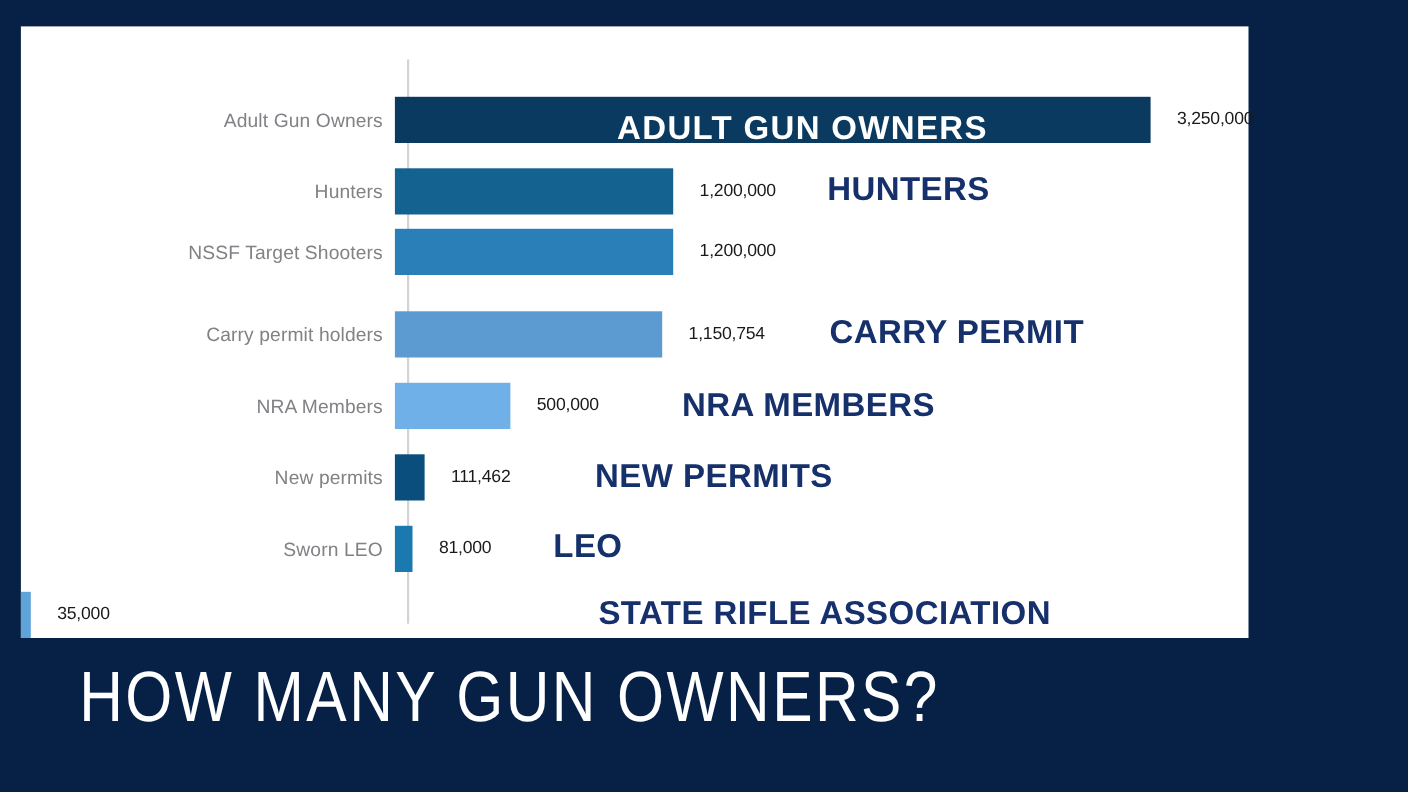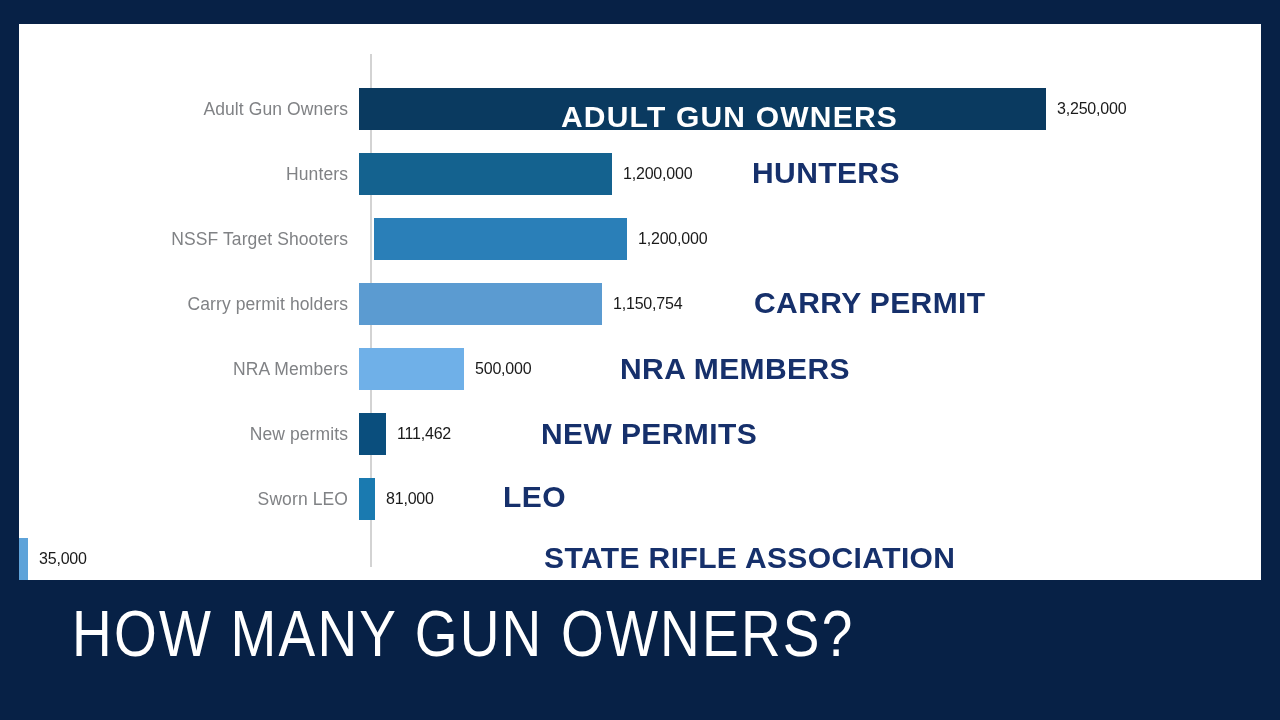--- a/index.html
+++ b/index.html
@@ -19,21 +19,21 @@
     width: 1280px;
     height: 720px;
     background: #072146;
   }
 
   
   #chart-panel {
     position: absolute;
     left: 19px;
     top: 24px;
-    width: 1242px;
+    width: 1116px;
     height: 556px;
     background: #ffffff;
   }
 
   
   #axis-line {
     position: absolute;
     left: 351px;
     top: 30px;
     width: 2px;
@@ -73,21 +73,21 @@
     height: 42px;
     flex: 0 0 auto;
   }
 
   .bar-value {
     color: #1a1a1a;
     font-family: "Liberation Sans", sans-serif;
     font-size: 16px;
     letter-spacing: -0.2px;
     white-space: nowrap;
-    padding-left: 11px;
+    padding-left: 24px;
   }
 
   .bar-overlay {
     position: absolute;
     color: #16306b;
     font-family: "Liberation Sans", sans-serif;
     font-weight: bold;
     font-size: 30px;
     letter-spacing: 0.4px;
     white-space: nowrap;
@@ -132,21 +132,21 @@
             <div class="bar-value">3,250,000</div>
           </div>
         </div>
         <div class="bar-row" style="top: 129px;">
           <div class="cat-label">Hunters</div>
           <div class="bar-wrap">
             <div class="bar" style="width: 253px; background: rgb(20, 98, 143);"></div>
             <div class="bar-value">1,200,000</div>
           </div>
         </div>
-        <div class="bar-row" style="top: 194px; gap: 15px;">
+        <div class="bar-row" style="top: 184px;">
           <div class="cat-label">NSSF Target Shooters</div>
           <div class="bar-wrap">
             <div class="bar" style="width: 253px; background: rgb(42, 127, 184);"></div>
             <div class="bar-value">1,200,000</div>
           </div>
         </div>
         <div class="bar-row" style="top: 259px;">
           <div class="cat-label">Carry permit holders</div>
           <div class="bar-wrap">
             <div class="bar" style="width: 243px; background: rgb(91, 155, 209);"></div>

